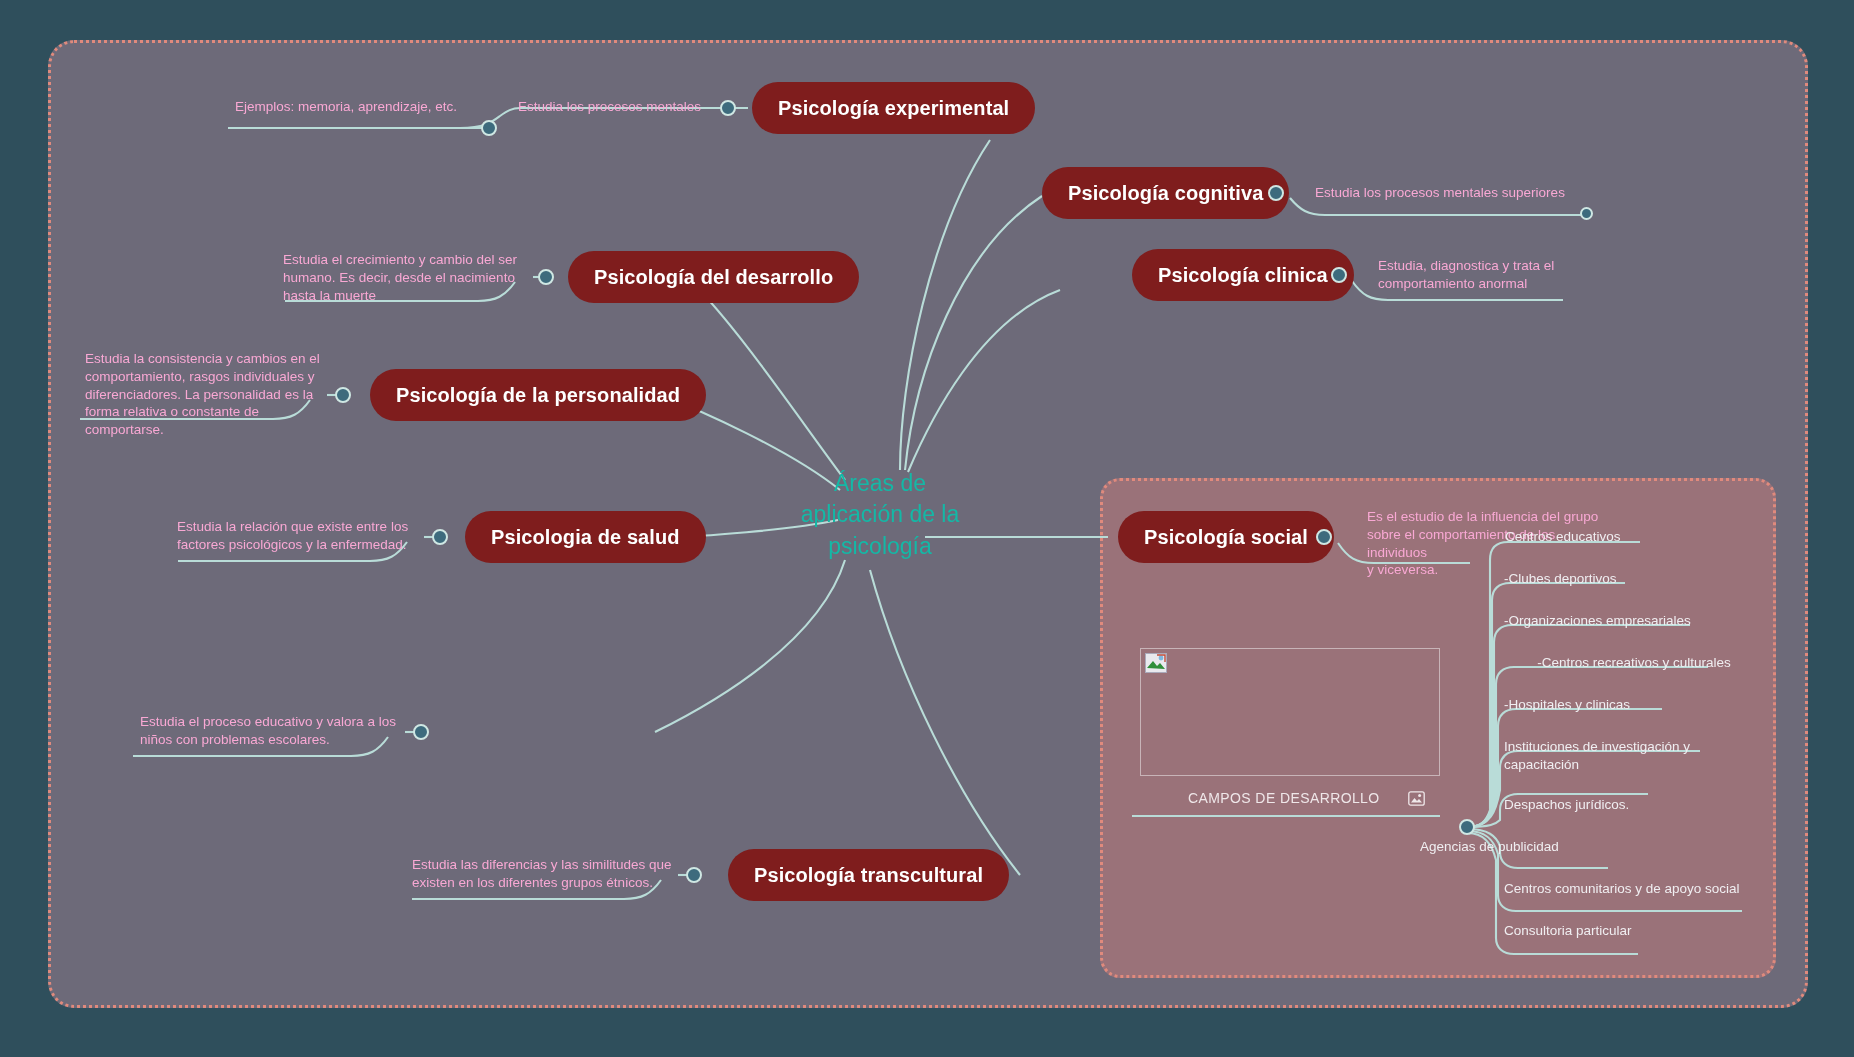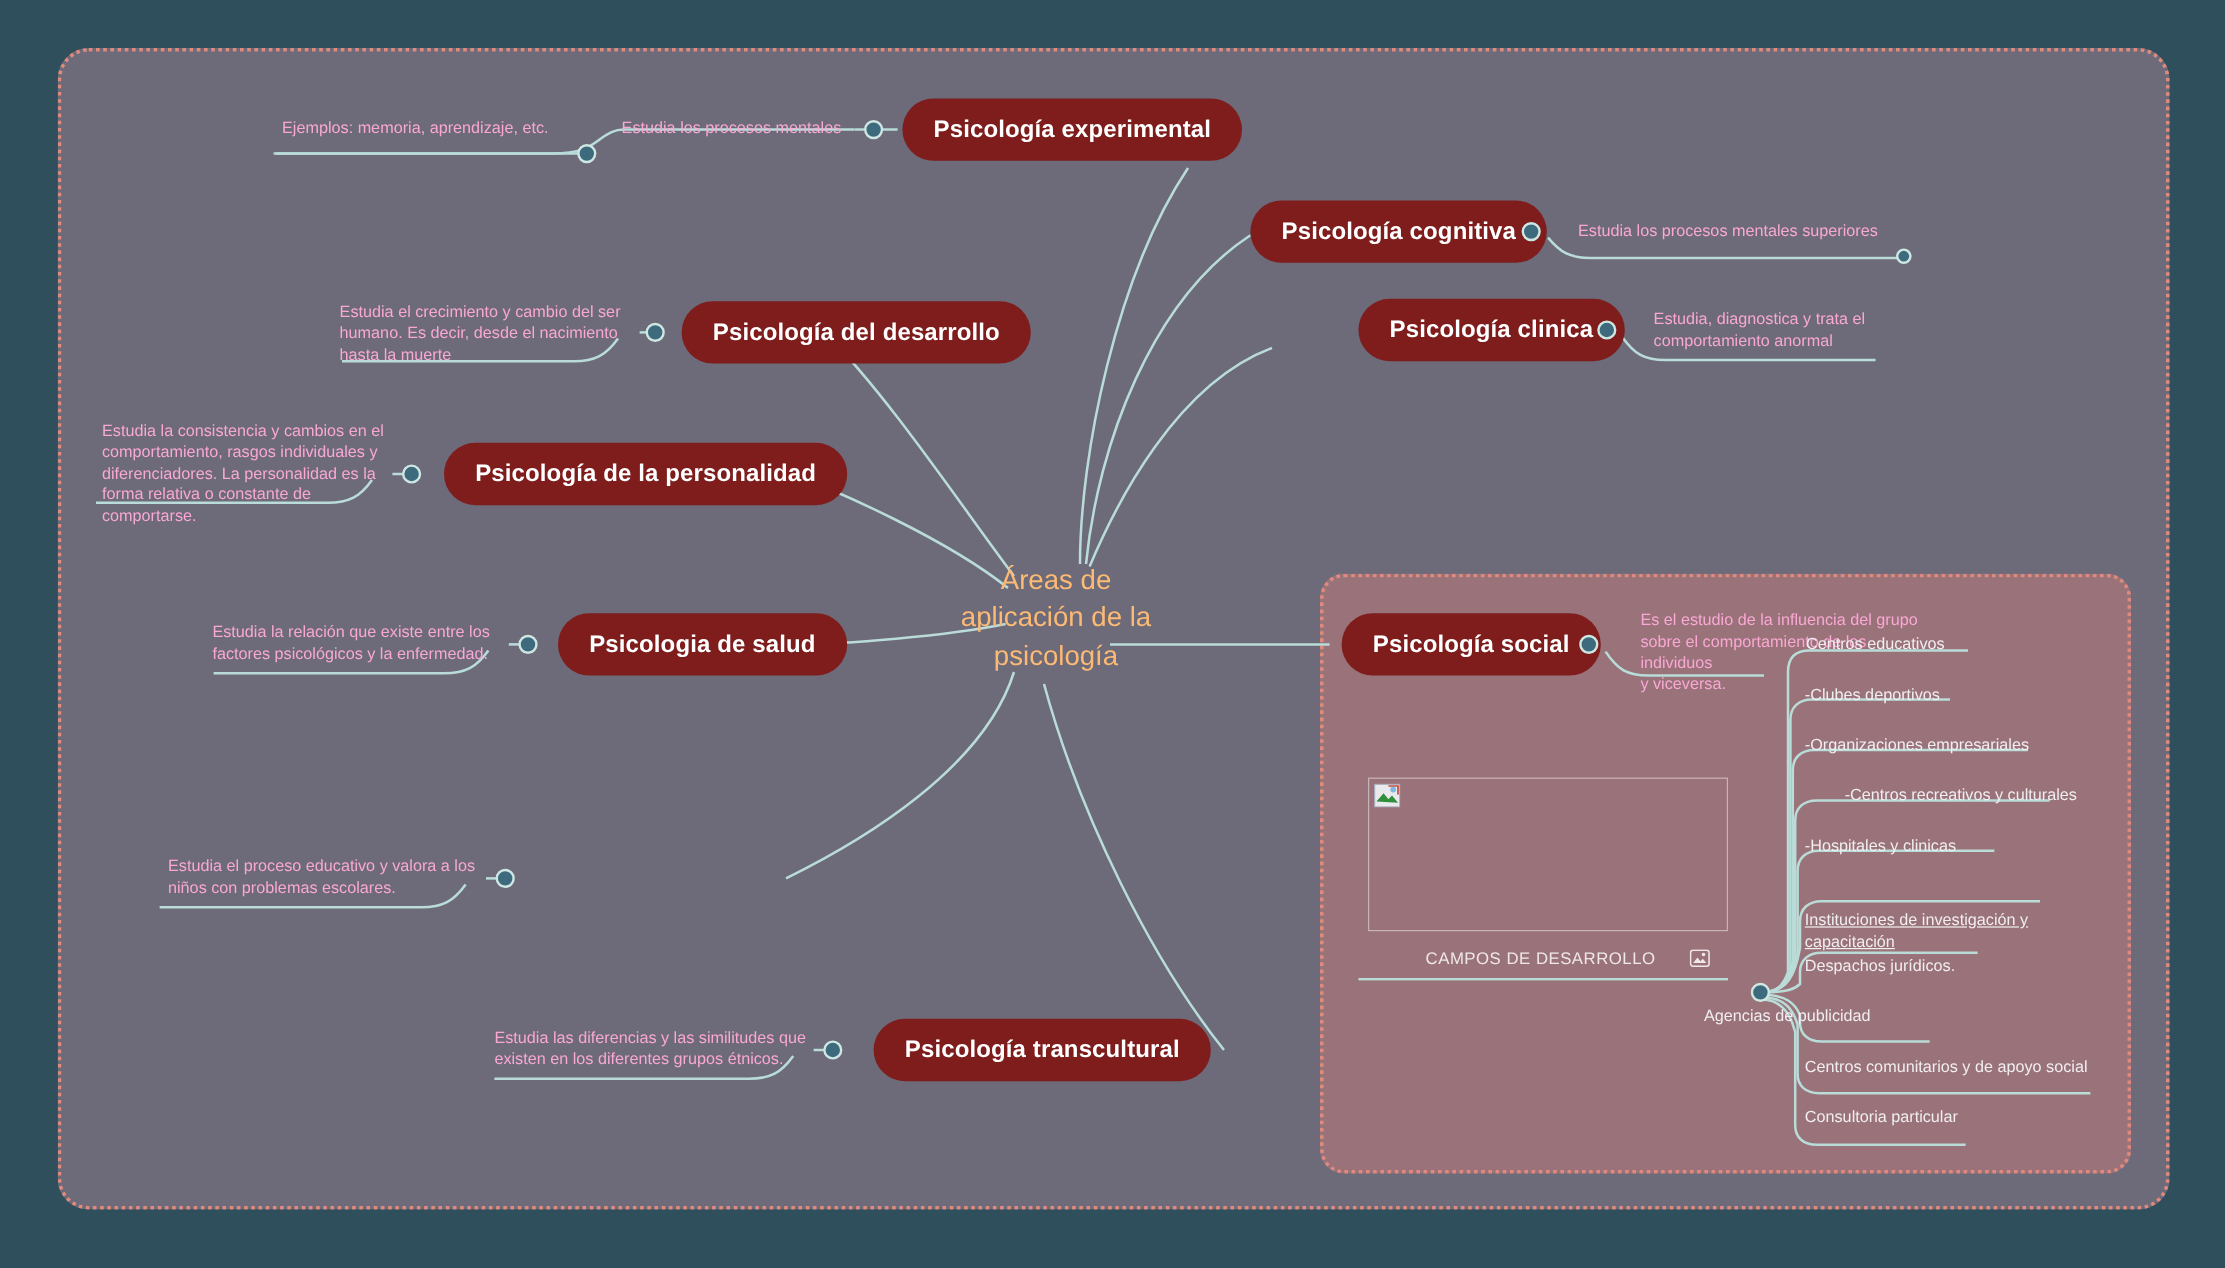--- a/index.html
+++ b/index.html
@@ -71,21 +71,21 @@
     line-height:1.32;
     white-space:pre-line;
   }
 
   
   #center-title {
     position:absolute;
     left:790px; top:468px;
     width:180px;
     text-align:center;
-    color:#fdba74;
+    color:#14b8a6;
     font-size:23px;
     line-height:1.36;
     white-space:pre-line;
   }
   
   .slist {
     position:absolute;
     color:#f0eef1;
     font-size:13.5px;
     line-height:1.32;
@@ -254,21 +254,21 @@
 
   <div class="note" style="left:1367px; top:508px; width:250px;">Es el estudio de la influencia del grupo
 sobre el comportamiento de los individuos
 y viceversa.</div>
 
   <div class="slist" style="left:1505px; top:528px; width:230px;">Centros educativos</div>
   <div class="slist" style="left:1504px; top:570px; width:230px;">-Clubes deportivos</div>
   <div class="slist" style="left:1504px; top:612px; width:260px;">-Organizaciones empresariales</div>
   <div class="slist" style="left:1504px; top:654px; width:260px;text-align:center;">-Centros recreativos y culturales</div>
   <div class="slist" style="left:1504px; top:696px; width:230px;">-Hospitales y clinicas</div>
-  <div class="slist" style="left:1504px; top:758px; width:215px;text-decoration:underline;">Instituciones de investigación y
+  <div class="slist" style="left:1504px; top:738px; width:215px;">Instituciones de investigación y
 capacitación</div>
   <div class="slist" style="left:1504px; top:796px; width:230px;">Despachos jurídicos.</div>
   <div class="slist" style="left:1420px; top:838px; width:230px;">Agencias de publicidad</div>
   <div class="slist" style="left:1504px; top:880px; width:260px;">Centros comunitarios y de apoyo social</div>
   <div class="slist" style="left:1504px; top:922px; width:230px;">Consultoria particular</div>
 
   <div id="img-box">
     <svg id="broken-img" viewBox="0 0 22 20">
       <rect x="0.5" y="0.5" width="21" height="19" fill="#e9e9ee" stroke="#aab" stroke-width="1"></rect>
       <path d="M2 15 L8 8 L12 13 L15 10 L20 16 Z" fill="#2f8f3a"></path>

